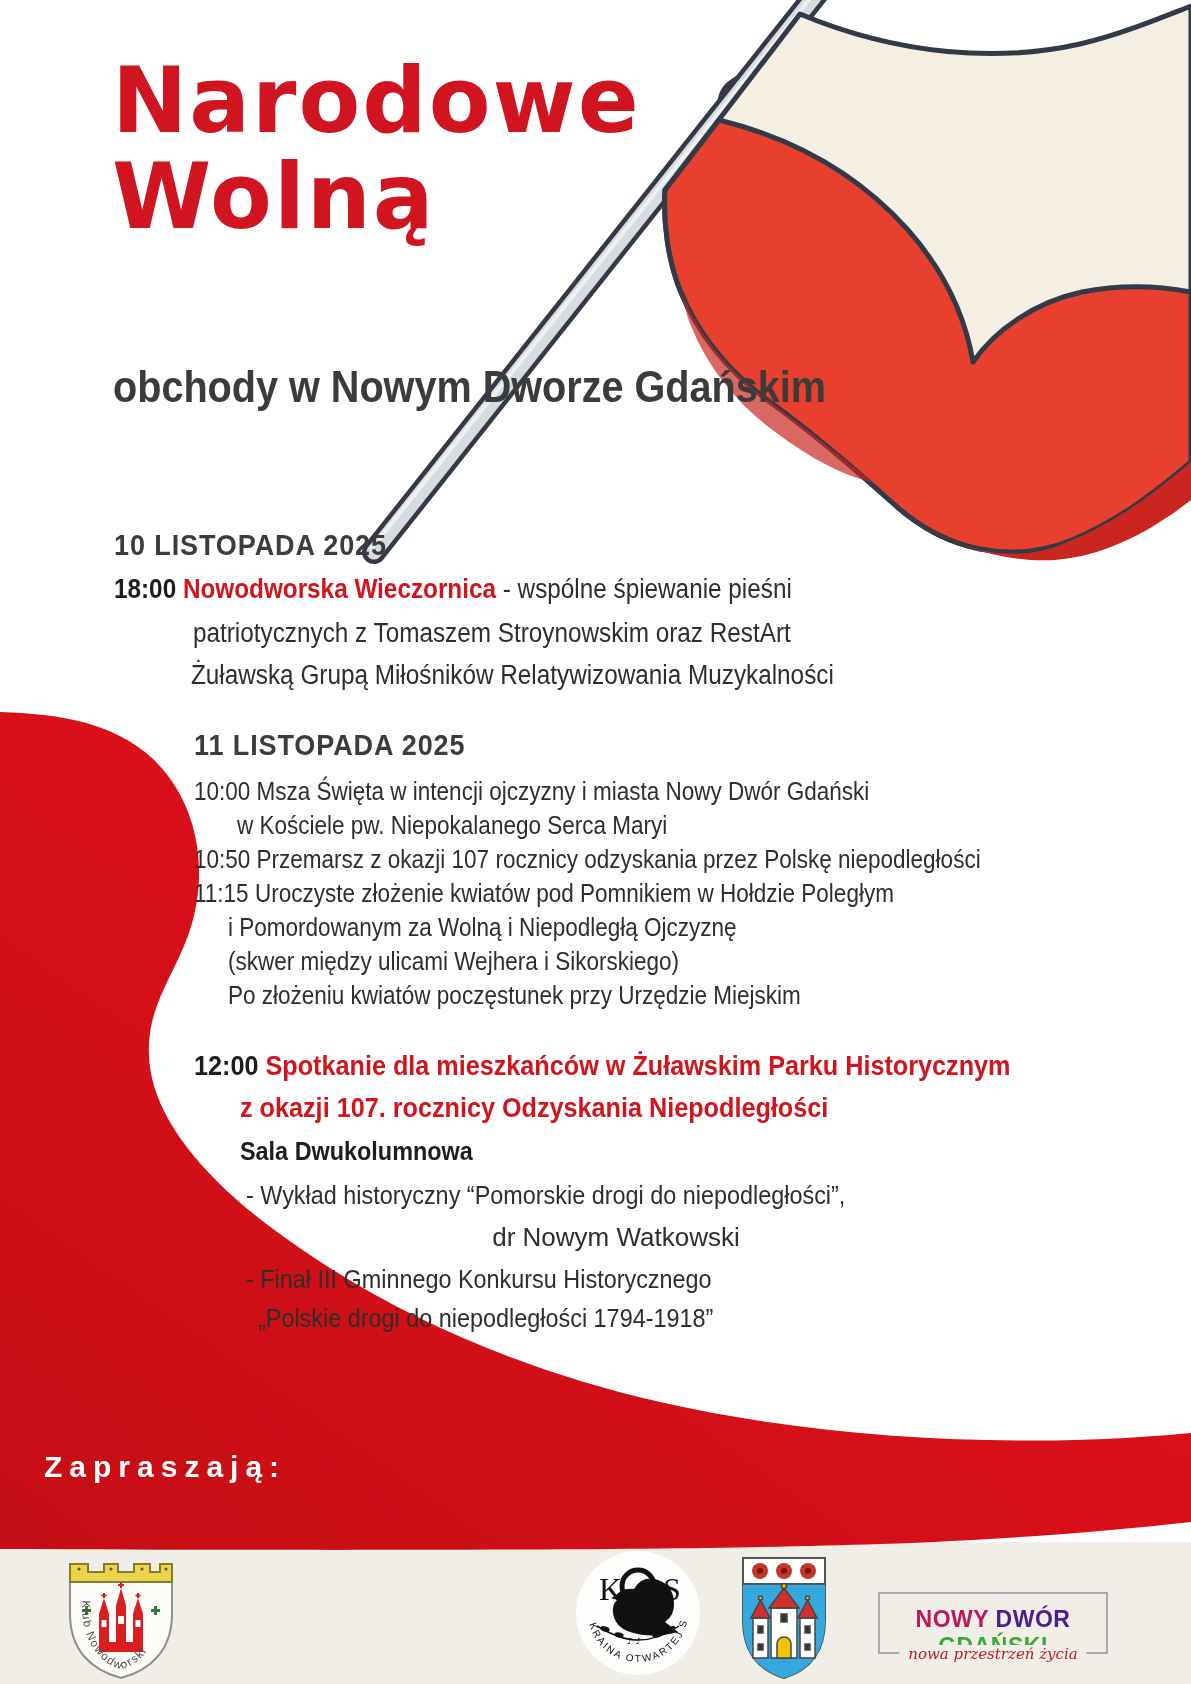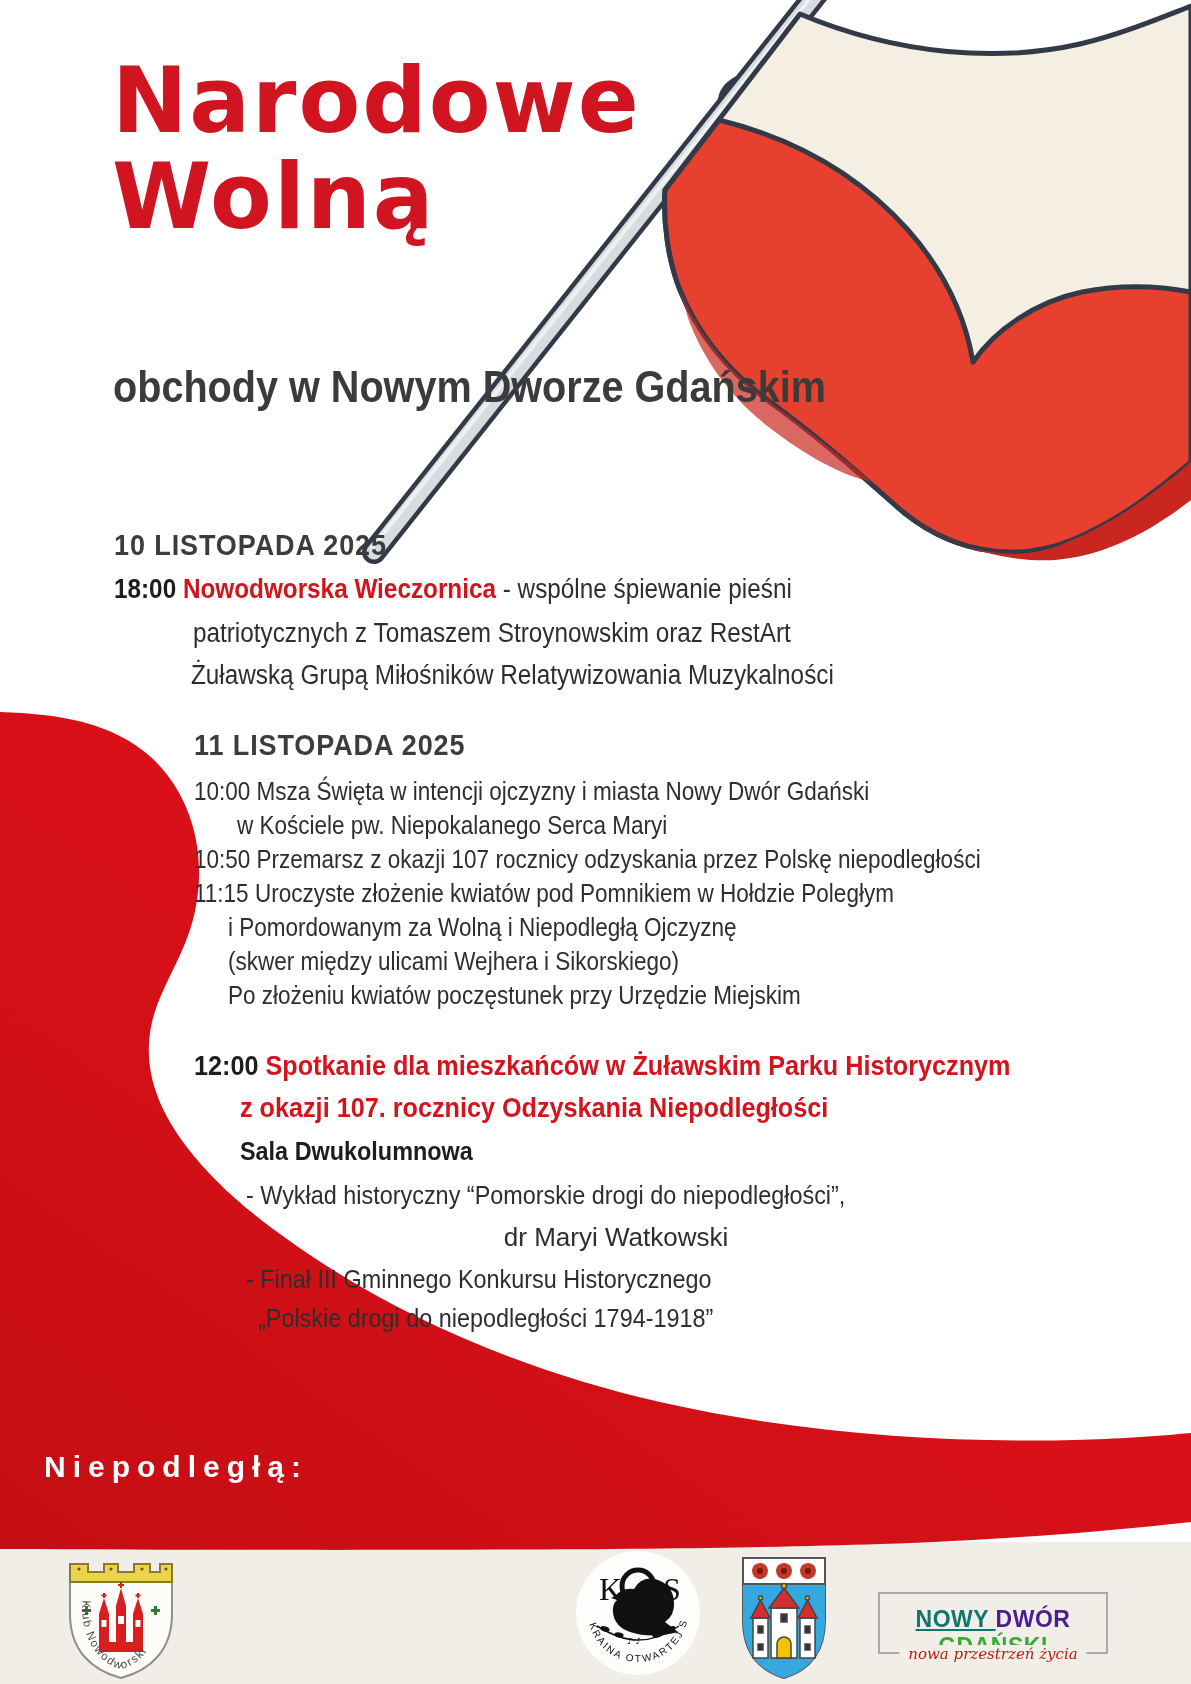--- a/index.html
+++ b/index.html
@@ -42,21 +42,21 @@
   .park-l1{position:absolute;left:0;top:0;font-family:"Liberation Serif",serif;
     font-size:27px;letter-spacing:13px;color:#3d3d46;}
   .park-l2{position:absolute;left:0;top:52px;font-family:"Liberation Serif",serif;
     font-size:23px;letter-spacing:5px;color:#3d3d46;}
   .park-mark{position:absolute;left:0;top:0;}
   
   .ndg{position:absolute;left:878px;top:1592px;width:226px;height:58px;
     border:2px solid #a7abb0;z-index:6;}
   .ndg-text{position:absolute;left:0;top:12px;width:100%;text-align:center;
     font-weight:bold;font-size:23px;letter-spacing:0.5px;}
-  .ndg-blue{color:#0f766e;text-decoration:underline;} .ndg-gray{color:#4c1d95;} .ndg-green{color:#3aaa35;}
+  .ndg-blue{color:#be185d;} .ndg-gray{color:#4c1d95;} .ndg-green{color:#3aaa35;}
   .ndg-tag{position:absolute;left:50%;bottom:-11px;transform:translateX(-50%);
     background:#f1eee8;padding:0 9px;font-family:"DejaVu Serif",serif;
     font-style:italic;font-size:15px;color:#b91c1c;white-space:nowrap;}
   .logo-svg{position:absolute;z-index:6;}
 </style>
 </head>
 <body>
 
 <div class="poster">
 
@@ -158,25 +158,25 @@
   <div class="abs txt body-ln sq" style="left:228px;top:947px;">(skwer między ulicami Wejhera i  Sikorskiego)</div>
   <div class="abs txt body-ln sq" style="left:228px;top:981px;">Po złożeniu kwiatów poczęstunek przy Urzędzie Miejskim</div>
 
   <div class="abs txt meet-ln sq" style="left:194px;top:1050px;">
     <span class="bold-dark">12:00</span>
     <span class="bold-red">Spotkanie dla mieszkańców w Żuławskim Parku Historycznym</span>
   </div>
   <div class="abs txt meet-ln bold-red sq" style="left:240px;top:1092px;">z okazji 107. rocznicy Odzyskania Niepodległości</div>
   <div class="abs txt room-ln sq" style="left:240px;top:1136px;">Sala Dwukolumnowa</div>
   <div class="abs txt item-ln sq" style="left:246px;top:1180px;">- Wykład historyczny “Pomorskie drogi do niepodległości”,</div>
-  <div class="abs txt item-ln" style="left:246px;top:1222px;width:740px;text-align:center;">dr Maryi Watkowski</div>
+  <div class="abs txt item-ln" style="left:246px;top:1222px;width:740px;text-align:center;">dr Nowym Watkowski</div>
   <div class="abs txt item-ln sq" style="left:246px;top:1264px;">- Finał III Gminnego Konkursu Historycznego</div>
   <div class="abs txt item-ln sq" style="left:258px;top:1303px;">„Polskie drogi do niepodległości 1794-1918”</div>
 
-  <div class="abs invite">Niepodległą:</div>
+  <div class="abs invite">Zapraszają:</div>
 
   <svg class="logo-svg" style="left:56px;top:1556px;" width="130" height="128" viewBox="0 0 130 128">
     <path d="M14,26 H116 V58 C116,94 95,114 65,122 C35,114 14,94 14,58 Z" fill="#fdfcf8" stroke="#8f8f8f" stroke-width="2"></path>
     <path d="M14,26 V8 H32 V16 H48 V8 H62 V16 H78 V8 H94 V16 H104 V8 H116 V26 Z" fill="#e9d44c" stroke="#8a7a2a" stroke-width="2"></path>
     <circle cx="23" cy="13" r="1.6" fill="#6b5c17"></circle>
       <circle cx="55" cy="13" r="1.6" fill="#6b5c17"></circle>
     <circle cx="86" cy="13" r="1.6" fill="#6b5c17"></circle>
       <circle cx="110" cy="13" r="1.6" fill="#6b5c17"></circle>
     <g fill="#d81e1e">
       <path d="M60,50 L65,32 L70,50 V92 H60 Z"></path>

